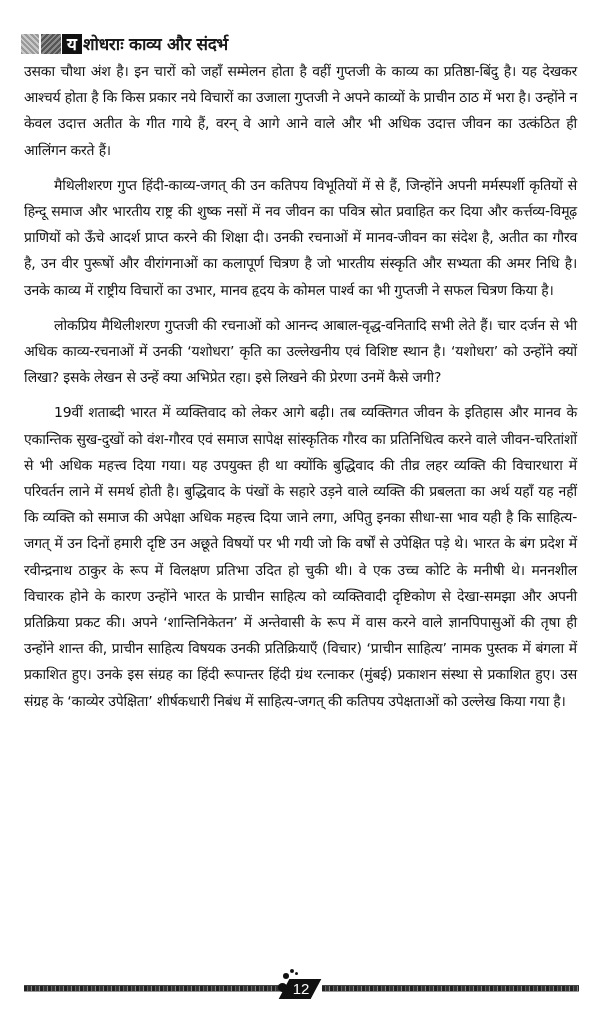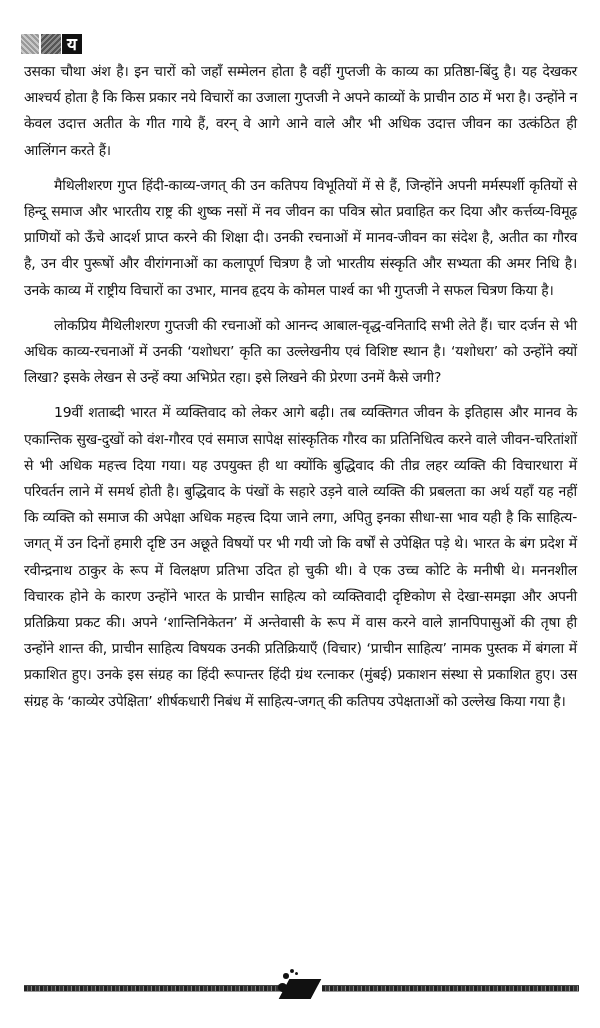--- a/index.html
+++ b/index.html
@@ -107,39 +107,39 @@
       position: absolute;
       left: 8px;
       top: 2px;
       width: 30px;
       height: 20px;
       color: #fff;
       font-family: "Liberation Sans", sans-serif;
       font-size: 15px;
       line-height: 20px;
       text-align: center;
-      margin-top: 17px;
     }
     .dot {
       position: absolute;
       background: #111;
       border-radius: 50%;
     }
     .dot.d1 { left: 0px; top: 6px; width: 9px; height: 9px; }
     .dot.d2 { left: 5px; top: -4px; width: 6px; height: 6px; }
     .dot.d3 { left: 12px; top: -8px; width: 4px; height: 4px; }
     .dot.d4 { left: 17px; top: -5px; width: 3px; height: 3px; }
   </style>
 </head>
 <body>
 
 <div class="header">
   <div class="hdr-block1"></div>
   <div class="hdr-block2"></div>
   <div class="hdr-initial">य</div>
+  <div class="hdr-title">शोधराः काव्य और संदर्भ</div>
 </div>
 
 <div class="content">
   <p class="para first">उसका चौथा अंश है। इन चारों को जहाँ सम्मेलन होता है वहीं गुप्तजी के काव्य का प्रतिष्ठा-बिंदु है। यह देखकर आश्चर्य होता है कि किस प्रकार नये विचारों का उजाला गुप्तजी ने अपने काव्यों के प्राचीन ठाठ में भरा है। उन्होंने न केवल उदात्त अतीत के गीत गाये हैं, वरन् वे आगे आने वाले और भी अधिक उदात्त जीवन का उत्कंठित ही आलिंगन करते हैं।</p>
   <p class="para">मैथिलीशरण गुप्त हिंदी-काव्य-जगत् की उन कतिपय विभूतियों में से हैं, जिन्होंने अपनी मर्मस्पर्शी कृतियों से हिन्दू समाज और भारतीय राष्ट्र की शुष्क नसों में नव जीवन का पवित्र स्रोत प्रवाहित कर दिया और कर्त्तव्य-विमूढ़ प्राणियों को ऊँचे आदर्श प्राप्त करने की शिक्षा दी। उनकी रचनाओं में मानव-जीवन का संदेश है, अतीत का गौरव है, उन वीर पुरूषों और वीरांगनाओं का कलापूर्ण चित्रण है जो भारतीय संस्कृति और सभ्यता की अमर निधि है। उनके काव्य में राष्ट्रीय विचारों का उभार, मानव हृदय के कोमल पार्श्व का भी गुप्तजी ने सफल चित्रण किया है।</p>
   <p class="para">लोकप्रिय मैथिलीशरण गुप्तजी की रचनाओं को आनन्द आबाल-वृद्ध-वनितादि सभी लेते हैं। चार दर्जन से भी अधिक काव्य-रचनाओं में उनकी ‘यशोधरा’ कृति का उल्लेखनीय एवं विशिष्ट स्थान है। ‘यशोधरा’ को उन्होंने क्यों लिखा? इसके लेखन से उन्हें क्या अभिप्रेत रहा। इसे लिखने की प्रेरणा उनमें कैसे जगी?</p>
   <p class="para">19वीं शताब्दी भारत में व्यक्तिवाद को लेकर आगे बढ़ी। तब व्यक्तिगत जीवन के इतिहास और मानव के एकान्तिक सुख-दुखों को वंश-गौरव एवं समाज सापेक्ष सांस्कृतिक गौरव का प्रतिनिधित्व करने वाले जीवन-चरितांशों से भी अधिक महत्त्व दिया गया। यह उपयुक्त ही था क्योंकि बुद्धिवाद की तीव्र लहर व्यक्ति की विचारधारा में परिवर्तन लाने में समर्थ होती है। बुद्धिवाद के पंखों के सहारे उड़ने वाले व्यक्ति की प्रबलता का अर्थ यहाँ यह नहीं कि व्यक्ति को समाज की अपेक्षा अधिक महत्त्व दिया जाने लगा, अपितु इनका सीधा-सा भाव यही है कि साहित्य-जगत् में उन दिनों हमारी दृष्टि उन अछूते विषयों पर भी गयी जो कि वर्षों से उपेक्षित पड़े थे। भारत के बंग प्रदेश में रवीन्द्रनाथ ठाकुर के रूप में विलक्षण प्रतिभा उदित हो चुकी थी। वे एक उच्च कोटि के मनीषी थे। मननशील विचारक होने के कारण उन्होंने भारत के प्राचीन साहित्य को व्यक्तिवादी दृष्टिकोण से देखा-समझा और अपनी प्रतिक्रिया प्रकट की। अपने ‘शान्तिनिकेतन’ में अन्तेवासी के रूप में वास करने वाले ज्ञानपिपासुओं की तृषा ही उन्होंने शान्त की, प्राचीन साहित्य विषयक उनकी प्रतिक्रियाएँ (विचार) ‘प्राचीन साहित्य’ नामक पुस्तक में बंगला में प्रकाशित हुए। उनके इस संग्रह का हिंदी रूपान्तर हिंदी ग्रंथ रत्नाकर (मुंबई) प्रकाशन संस्था से प्रकाशित हुए। उस संग्रह के ‘काव्येर उपेक्षिता’ शीर्षकधारी निबंध में साहित्य-जगत् की कतिपय उपेक्षताओं को उल्लेख किया गया है।</p>
 </div>
 
 <div class="footer">

